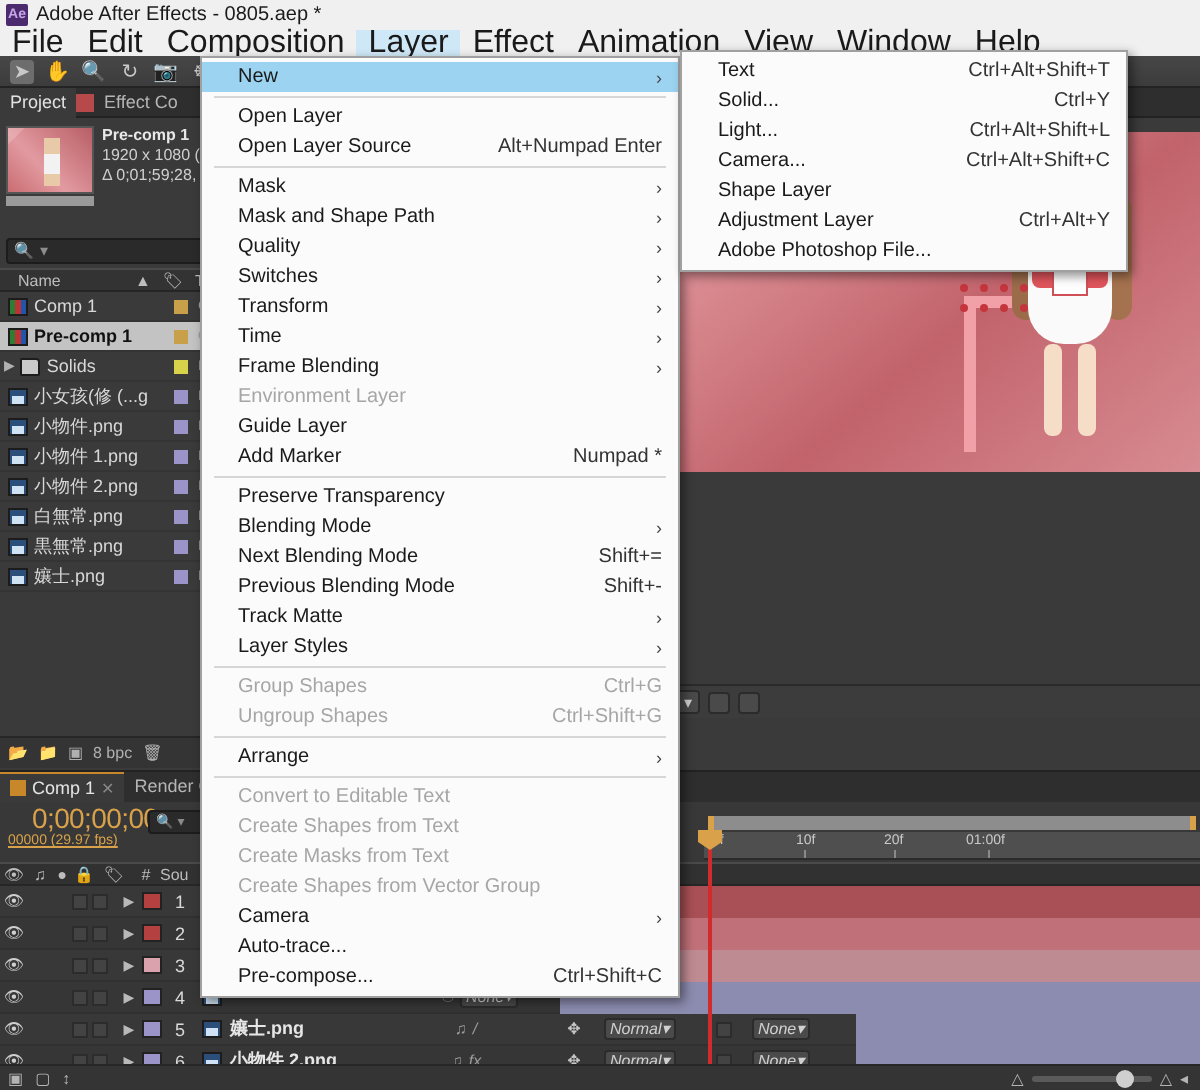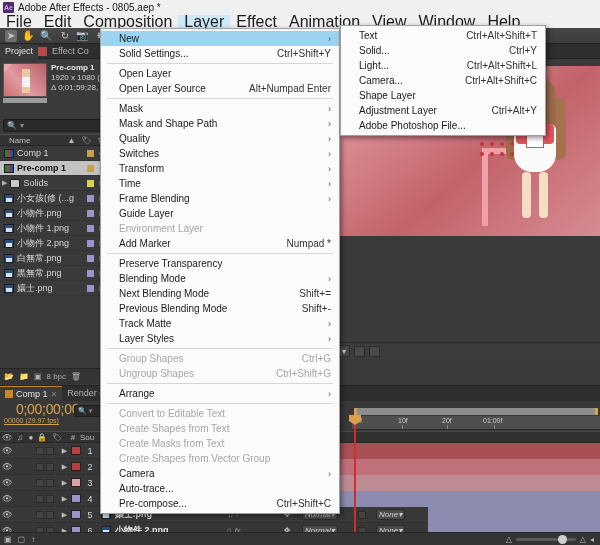--- a/index.html
+++ b/index.html
@@ -187,21 +187,21 @@
   .zoomslider{margin-left:auto;margin-right:6px;display:flex;align-items:center;gap:4px;}
   .zs-track{width:60px;height:3px;background:#5a5a5a;border-radius:2px;position:relative;}
   .zs-knob{position:absolute;left:42px;top:-3px;width:9px;height:9px;background:#cfcfcf;border-radius:5px;}
   
   .menu {
     position:absolute; background:#fbfbfb; border:1px solid #a0a0a0;
     box-shadow:2px 2px 5px rgba(0,0,0,.45); color:#1a1a1a; font-size:10px; z-index:100;
     padding:2px 0;
   }
   .menu-layer { left:100px; top:28px; width:240px; }
-  .menu-new   { left:340px; top:25px; width:206px; }
+  .menu-new   { left:340px; top:25px; width:224px; }
   .mrow { height:15px; display:flex; align-items:center; padding:0 8px 0 18px; white-space:nowrap; }
   .mrow.hl { background:#9bd3f0; }
   .mrow.disabled { color:#a6a6a6; }
   .mrow .lbl { flex:1; }
   .mrow .acc { color:#333; padding-left:14px; }
   .mrow.disabled .acc { color:#a6a6a6;text-align:right; }
   .mrow .chev { font-size:9px; color:#444; margin-left:10px; }
   .msep { height:1px; background:#d6d6d6; margin:2px 6px; }
 </style>
 </head>
@@ -723,24 +723,20 @@
       </span>
     </div>
   </div>
 </div>
 
 <div class="menu menu-layer" id="layer-menu">
     <div class="mrow hl">
       <span class="lbl">New</span>
       <span class="chev">›</span>
     </div>
-    <div class="mrow">
-      <span class="lbl">Solid Settings...</span>
-      <span class="acc">Ctrl+Shift+Y</span>
-    </div>
     <div class="msep"></div>
     <div class="mrow">
       <span class="lbl">Open Layer</span>
     </div>
     <div class="mrow">
       <span class="lbl">Open Layer Source</span>
       <span class="acc">Alt+Numpad Enter</span>
     </div>
     <div class="msep"></div>
     <div class="mrow">
@@ -764,25 +760,25 @@
       <span class="chev">›</span>
     </div>
     <div class="mrow">
       <span class="lbl">Time</span>
       <span class="chev">›</span>
     </div>
     <div class="mrow">
       <span class="lbl">Frame Blending</span>
       <span class="chev">›</span>
     </div>
-    <div class="mrow">
-      <span class="lbl">Guide Layer</span>
-    </div>
     <div class="mrow disabled">
       <span class="lbl">Environment Layer</span>
+    </div>
+    <div class="mrow">
+      <span class="lbl">Guide Layer</span>
     </div>
     <div class="mrow">
       <span class="lbl">Add Marker</span>
       <span class="acc">Numpad *</span>
     </div>
     <div class="msep"></div>
     <div class="mrow">
       <span class="lbl">Preserve Transparency</span>
     </div>
     <div class="mrow">

